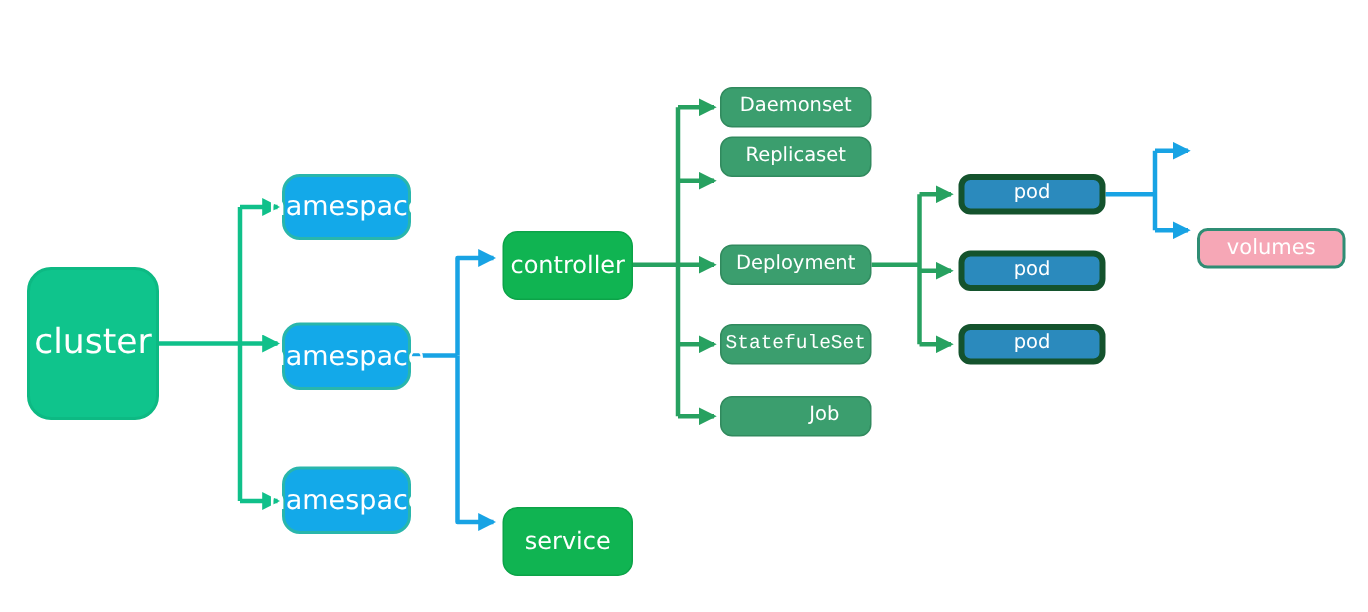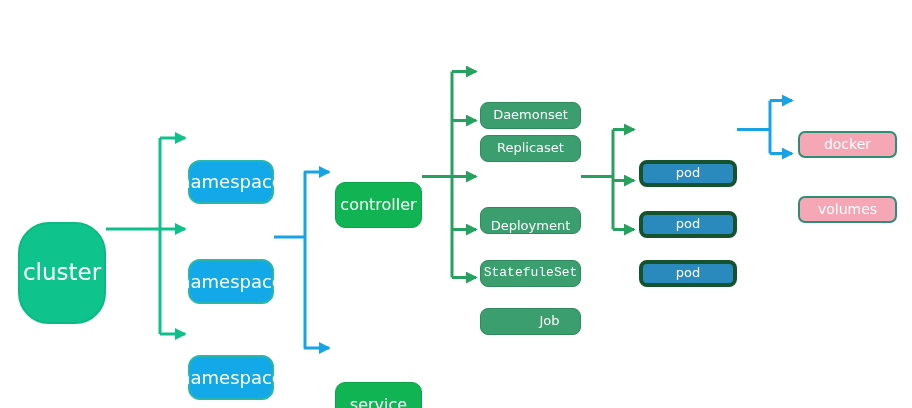--- a/index.html
+++ b/index.html
@@ -3,38 +3,38 @@
 <meta charset="utf-8">
 <style>
   html,body{margin:0;padding:0;background:#ffffff;}
   .canvas{
     position:relative;width:912px;height:408px;background:#ffffff;overflow:hidden;
     font-family:"DejaVu Sans","Liberation Sans",sans-serif;
   }
   .edges{position:absolute;left:0;top:0;width:912px;height:408px;}
   .node{
     position:absolute;display:flex;align-items:center;justify-content:center;
-    color:#ffffff;box-sizing:border-box;text-align:center;line-height:1.1;margin-top:44px;
+    color:#ffffff;box-sizing:border-box;text-align:center;line-height:1.1;
   }
   .node span{display:block;}
   
   .n-cluster{left:18px;top:178px;width:88px;height:102px;background:#0fc48c;
-    border:2px solid #0db983;border-radius:31px;font-size:23px;}
+    border:2px solid #0db983;border-radius:16px;font-size:23px;}
   
   .n-ns{left:188px;width:86px;height:44px;background:#13a9e9;
     border:2px solid #29b6ac;border-radius:12px;font-size:18px;}
   .n-ns1{top:116px;} .n-ns2{top:215px;height:45px;} .n-ns3{top:311px;height:45px;}
   
   .n-green{left:335px;width:87px;height:46px;background:#10b452;
     border:1px solid #0ca348;border-radius:10px;font-size:16px;}
-  .n-controller{top:138px;} .n-service{top:338px;}
+  .n-controller{top:154px;} .n-service{top:338px;}
   
   .n-work{left:480px;width:101px;height:27px;background:#3b9e6e;
     border:1px solid #318a5e;border-radius:8px;font-size:13px;}
-  .n-w0{top:58px;} .n-w1{top:91px;} .n-w2{top:163px;align-items:flex-end;} .n-w3{top:216px;font-family:Liberation Mono, monospace;} .n-w4{top:264px;padding-left:38px;}
+  .n-w0{top:58px;} .n-w1{top:91px;} .n-w2{top:163px;} .n-w3{top:216px;font-family:Liberation Mono, monospace;} .n-w4{top:264px;padding-left:38px;}
   
   .n-pod{left:639px;width:98px;height:27px;background:#2b8abd;
     border:4px solid #14532d;border-radius:8px;font-size:13px;}
   .n-p0{top:116px;} .n-p1{top:167px;} .n-p2{top:216px;}
   
   .n-pink{left:798px;width:99px;height:27px;background:#f6a7b6;
     border:2px solid #2f8d74;border-radius:7px;font-size:14px;}
   .n-docker{top:87px;} .n-volumes{top:152px;align-items:center;}
   .edge{fill:none;stroke-width:3;stroke-linejoin:round;stroke-linecap:butt;}
   .e-emerald{stroke:#10c08a;} .e-blue{stroke:#18a3e4;} .e-green{stroke:#27a160;}
@@ -136,20 +136,17 @@
   <div class="node n-pod n-p0">
     <span>pod</span>
   </div>
   <div class="node n-pod n-p1">
     <span>pod</span>
   </div>
   <div class="node n-pod n-p2">
     <span>pod</span>
   </div>
 
-  <div class="node n-pink n-docker">
-    <span>docker</span>
-  </div>
   <div class="node n-pink n-volumes">
     <span>volumes</span>
   </div>
 
 </div>
 
 </body></html>

